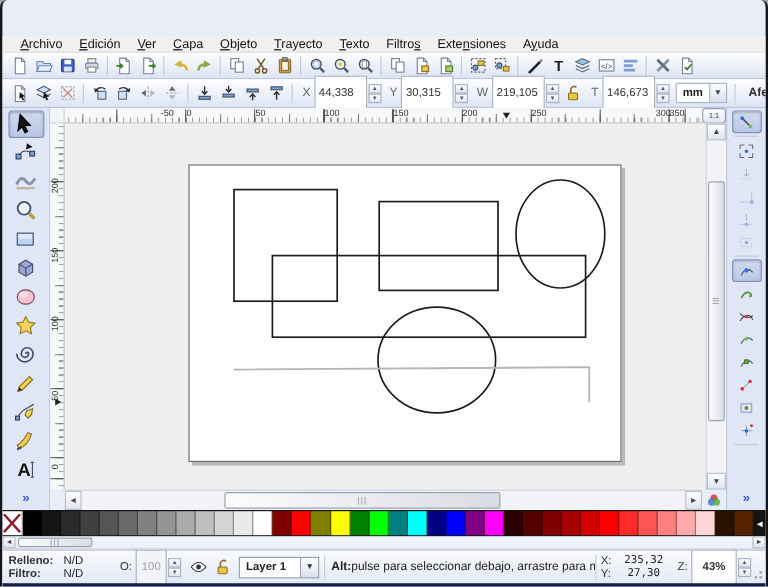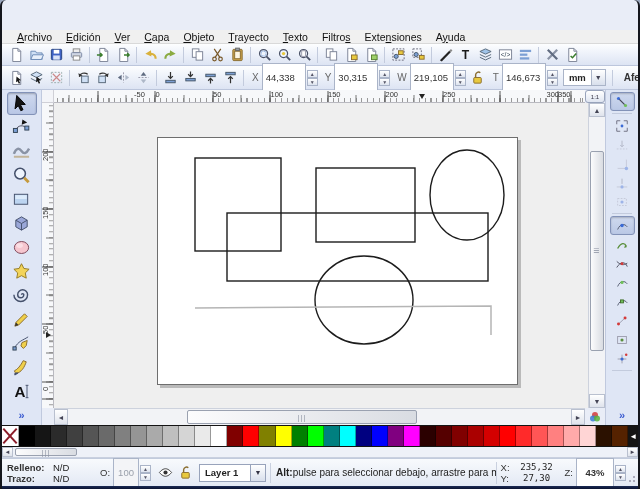--- a/index.html
+++ b/index.html
@@ -738,21 +738,21 @@
     <div class="sarrow" style="position:absolute;right:0;top:0;">►</div>
   </div>
 
   <div id="statusbar">
     <div id="fillstroke">
       <div class="fsrow">
           <span class="fslab">Relleno:</span>
           <span>N/D</span>
         </div>
       <div class="fsrow">
-          <span class="fslab">Trazo:</span>
+          <span class="fslab">Filtro:</span>
           <span>N/D</span>
         </div>
     </div>
     <div id="opacity">
       <span class="lab" style="margin-right:3px;color:#333;">O:</span>
       <span class="spinbox">100</span>
       <span class="spinner">
           <span>▲</span>
           <span>▼</span>
         </span>

